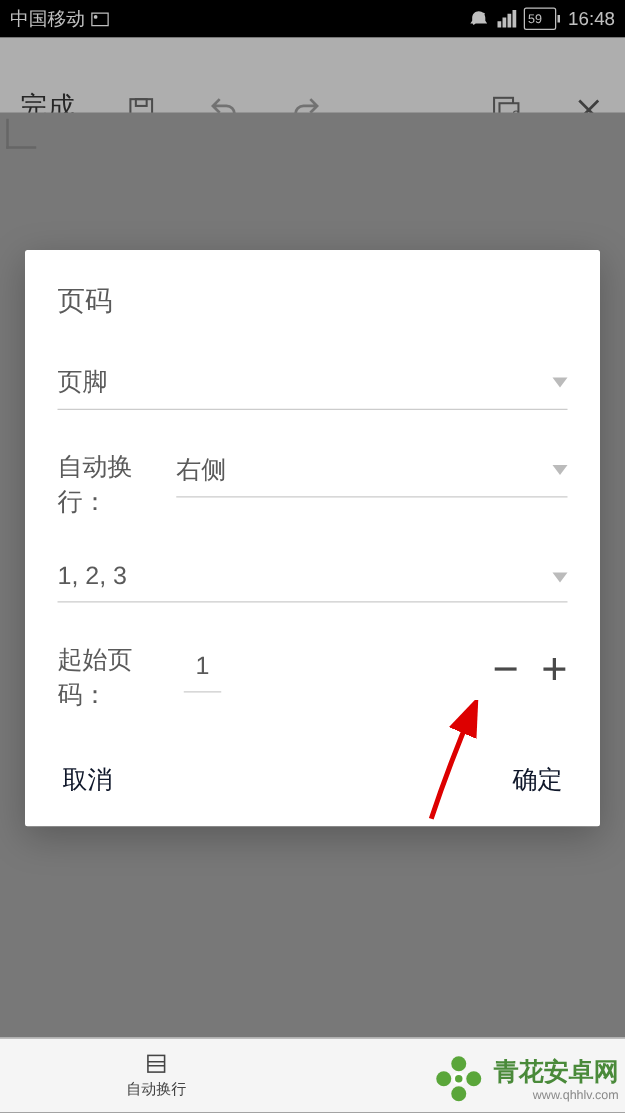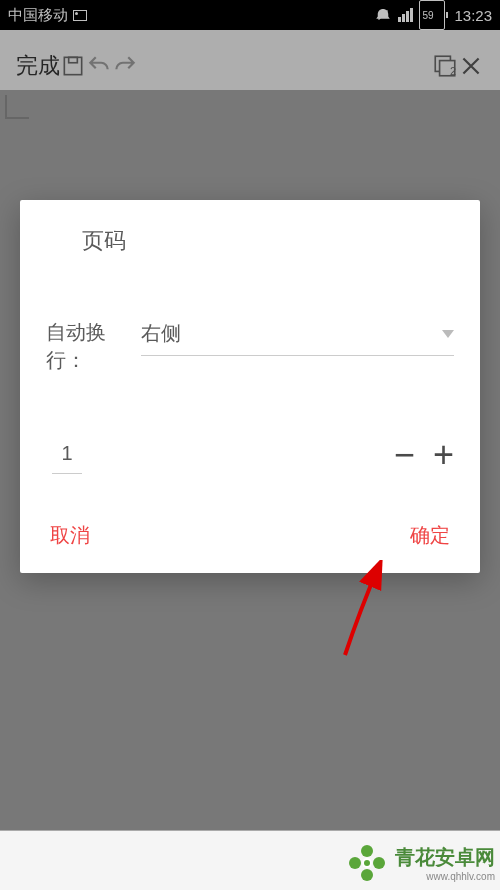--- a/index.html
+++ b/index.html
@@ -12,44 +12,44 @@
 .picture-icon:before { content:""; position:absolute; top:1px; left:1px; width:3px; height:3px; border-radius:50%; background:#fff; }
 .mute-icon { width:18px; height:18px; display:inline-block; position:relative; }
 .mute-icon svg { width:100%; height:100%; }
 .signal-bars { display:flex; align-items:flex-end; gap:1px; }
 .signal-bars span { width:3px; background:#fff; }
 .signal-bars span:nth-child(1){height:5px}
 .signal-bars span:nth-child(2){height:8px}
 .signal-bars span:nth-child(3){height:11px}
 .signal-bars span:nth-child(4){height:14px}
 .battery { position:relative; display:flex; align-items:center; }
-.battery-body { border:1.5px solid #fff; border-radius:2px; width:26px; height:30px; position:relative; display:flex; align-items:center; padding:0 2px; font-size:10px; color:#fff; }
+.battery-body { border:1.5px solid #fff; border-radius:2px; width:26px; height:18px; position:relative; display:flex; align-items:center; padding:0 2px; font-size:10px; color:#fff; }
 .battery-tip { width:2px; height:6px; background:#fff; margin-left:1px; }
 
-.toolbar { height:72px; background:#e8e8e8; display:flex; align-items:center; padding:0 16px; color:#555; font-size:18px; border-bottom:1px solid #ccc; }
+.toolbar { height:72px; background:#e8e8e8; display:flex; align-items:flex-end; padding:0 16px; gap:40px; color:#555; font-size:18px; border-bottom:1px solid #ccc; }
 .toolbar .done { font-size:22px; color:#333; }
 .toolbar .tb-icon { width:26px; height:26px; display:flex; align-items:center; justify-content:center; color:#666; }
 .toolbar .spacer { flex:1; }
 
 .doc-area { position:absolute; top:90px; left:0; right:0; bottom:60px; background:#a0a0a0; }
 .doc-corner { position:absolute; top:5px; left:5px; width:24px; height:24px; border-left:2px solid #888; border-bottom:2px solid #888; }
 
 .overlay { position:absolute; top:0; left:0; right:0; bottom:0; background:rgba(0,0,0,0.25); }
 
 .dialog { position:absolute; top:200px; left:20px; right:20px; background:#fff; border-radius:2px; box-shadow:0 8px 30px rgba(0,0,0,0.25); padding:26px 26px 18px; color:#5a5a5a; }
-.dialog-title { font-size:22px; margin-bottom:30px;margin-left:36px; }
+.dialog-title { font-size:22px; margin-bottom:30px; }
 .field-row { display:flex; align-items:flex-start; margin-bottom:28px; }
 .field-label { width:95px; font-size:20px; line-height:28px; padding-top:4px; }
 .field-value { flex:1; border-bottom:1px solid #ccc; display:flex; align-items:center; padding:6px 0 8px; font-size:20px; }
 .dropdown-arrow { margin-left:auto; width:0; height:0; border-left:6px solid transparent; border-right:6px solid transparent; border-top:8px solid #bbb; }
 .stepper-row .field-value { border:none; position:relative; }
 .stepper-value { border-bottom:1px solid #ccc; padding:6px 6px 8px; min-width:30px; text-align:center; display:inline-block; margin-left:6px; }
 .stepper-controls { margin-left:auto; display:flex; align-items:center; gap:18px; font-size:36px; font-weight:300; color:#4a4a4a; }
 .stepper-controls span { cursor:pointer; line-height:1; }
-.dialog-actions { display:flex; justify-content:space-between; padding-top:6px; font-size:20px; color:#ef4444;align-items:center; }
+.dialog-actions { display:flex; justify-content:space-between; padding-top:6px; font-size:20px; color:#0f172a;align-items:center; }
 .dialog-actions span { padding:6px 4px; cursor:pointer; }
 
 .red-arrow { position:absolute; width:60px; height:100px; pointer-events:none; }
 .red-arrow svg { width:100%; height:100%; }
 
 .bottom-nav { position:absolute; bottom:0; left:0; right:0; height:60px; background:#f5f5f5; border-top:1px solid #aaa; display:flex; }
 .nav-item { flex:1; display:flex; flex-direction:column; align-items:center; justify-content:center; color:#444; font-size:12px; gap:2px; }
 .nav-item .ico { width:20px; height:20px; }
 
 .watermark { position:absolute; bottom:5px; right:5px; display:flex; align-items:center; gap:6px; color:#4a8a3a; }
@@ -78,21 +78,21 @@
         <span></span>
         <span></span>
         <span></span>
       </span>
     <span class="battery">
       <span class="battery-body">
           <span>59</span>
         </span>
         <span class="battery-tip"></span>
     </span>
-    <span>13:23</span>
+    <span>16:48</span>
   </div>
 </div>
 
 <div class="toolbar">
   <span class="done">完成</span>
   <span class="tb-icon">
     <svg viewBox="0 0 24 24" fill="none" stroke="#666" stroke-width="1.5">
         <rect x="4" y="4" width="16" height="16"></rect>
         <rect x="8" y="4" width="8" height="5"></rect>
       </svg>
@@ -125,34 +125,43 @@
 <div class="doc-area">
   <div class="doc-corner"></div>
 </div>
 
 <div class="overlay"></div>
 
 <div class="dialog">
   <div class="dialog-title">页码</div>
 
   <div class="field-row">
+    <div class="field-value">
+      <span>页脚</span>
+      <span class="dropdown-arrow"></span>
+    </div>
   </div>
 
   <div class="field-row">
     <div class="field-label">自动换行：</div>
     <div class="field-value">
       <span>右侧</span>
       <span class="dropdown-arrow"></span>
     </div>
   </div>
 
   <div class="field-row">
+    <div class="field-value">
+      <span>1, 2, 3</span>
+      <span class="dropdown-arrow"></span>
+    </div>
   </div>
 
   <div class="field-row stepper-row">
+    <div class="field-label">起始页码：</div>
     <div class="field-value">
       <span class="stepper-value">1</span>
       <div class="stepper-controls">
         <span>−</span>
         <span>+</span>
       </div>
     </div>
   </div>
 
   <div class="dialog-actions">
@@ -166,20 +175,29 @@
           <marker id="ah" markerWidth="10" markerHeight="10" refX="5" refY="3" orient="auto">
             <path d="M0,0 L8,3 L0,6 Z" fill="#d00"></path>
           </marker>
         </defs>
         <path d="M15 95 Q 30 50 48 8" stroke="#d00" stroke-width="4" fill="none" marker-end="url(#ah)"></path>
       </svg>
   </div>
 </div>
 
 <div class="bottom-nav">
+  <div class="nav-item">
+    <span class="ico">
+      <svg viewBox="0 0 24 24" fill="none" stroke="#444" stroke-width="1.5">
+          <rect x="4" y="4" width="16" height="16"></rect>
+          <path d="M4 10 h16 M4 14 h16"></path>
+        </svg>
+    </span>
+    <span>自动换行</span>
+  </div>
   <div class="nav-item"></div>
 </div>
 
 <div class="watermark">
   <span class="wm-logo">
     <svg viewBox="0 0 44 44">
         <g fill="#5aa63a">
           <circle cx="10" cy="22" r="6"></circle>
           <circle cx="22" cy="10" r="6"></circle>
           <circle cx="34" cy="22" r="6"></circle>

